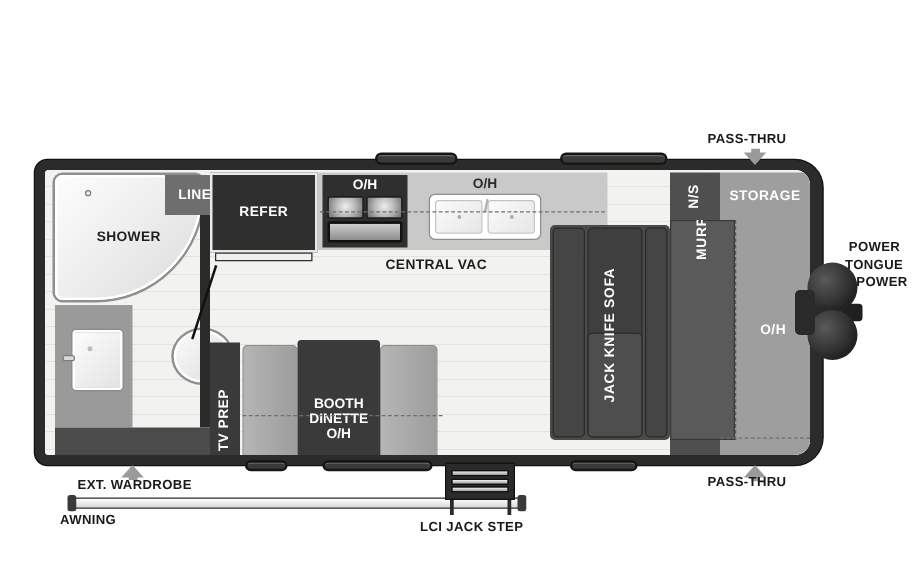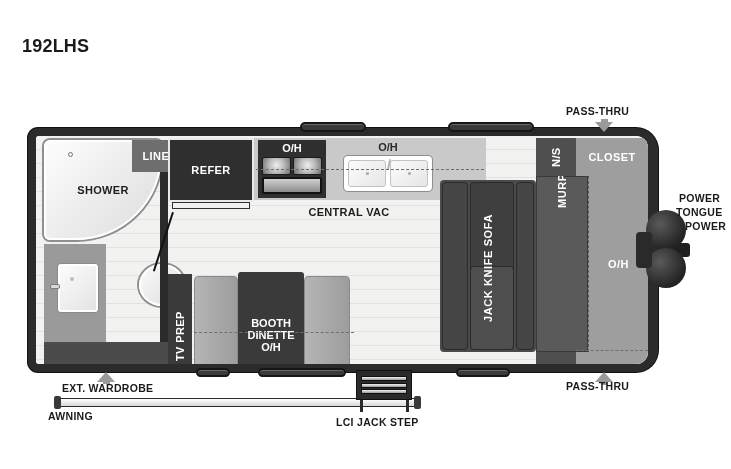--- a/index.html
+++ b/index.html
@@ -202,21 +202,20 @@
     display:flex;flex-direction:column;justify-content:space-evenly;padding:3px 4px;
   }
   .tread{height:5px;background:linear-gradient(#f2f2f2,#9a9a9a);border:1px solid #111;}
   .step-leg{position:absolute;width:3px;background:#2a2a2a;}
 </style>
 </head>
 <body>
 
 <div id="stage">
 
-  <div class="title">192LHS</div>
 
   <div class="body-shell">
     <div class="body-inner">
       <div class="floor-tex"></div>
 
       <div class="shower" style="left:8px;top:4px;width:118px;height:100px;">
         <div class="shower-knob"></div>
         <div class="lbl">SHOWER</div>
       </div>
 
@@ -292,21 +291,21 @@
         <div class="lbl">MURPHY BED</div>
       </div>
       <div class="ohbed blk" style="left:552px;top:40px;width:60px;height:176px;">
         <div class="lbl">O/H</div>
       </div>
 
       <div class="blk vert" style="left:500px;top:2px;width:40px;height:38px;background:#4f4f4f;">
         <div class="lbl" style="color:#fff">N/S</div>
       </div>
       <div class="blk" style="left:540px;top:2px;width:72px;height:38px;background:#9e9e9e;">
-        <div class="lbl" style="color:#fff">CLOSET</div>
+        <div class="lbl" style="color:#fff">STORAGE</div>
       </div>
 
       <div class="blk vert" style="left:500px;top:216px;width:40px;height:44px;background:#4f4f4f;">
         
       </div>
       <div class="blk" style="left:540px;top:216px;width:72px;height:44px;background:#9e9e9e;">
         
       </div>
       <div class="oh-dash" style="left:540px;top:214px;width:72px;"></div>
     </div>

